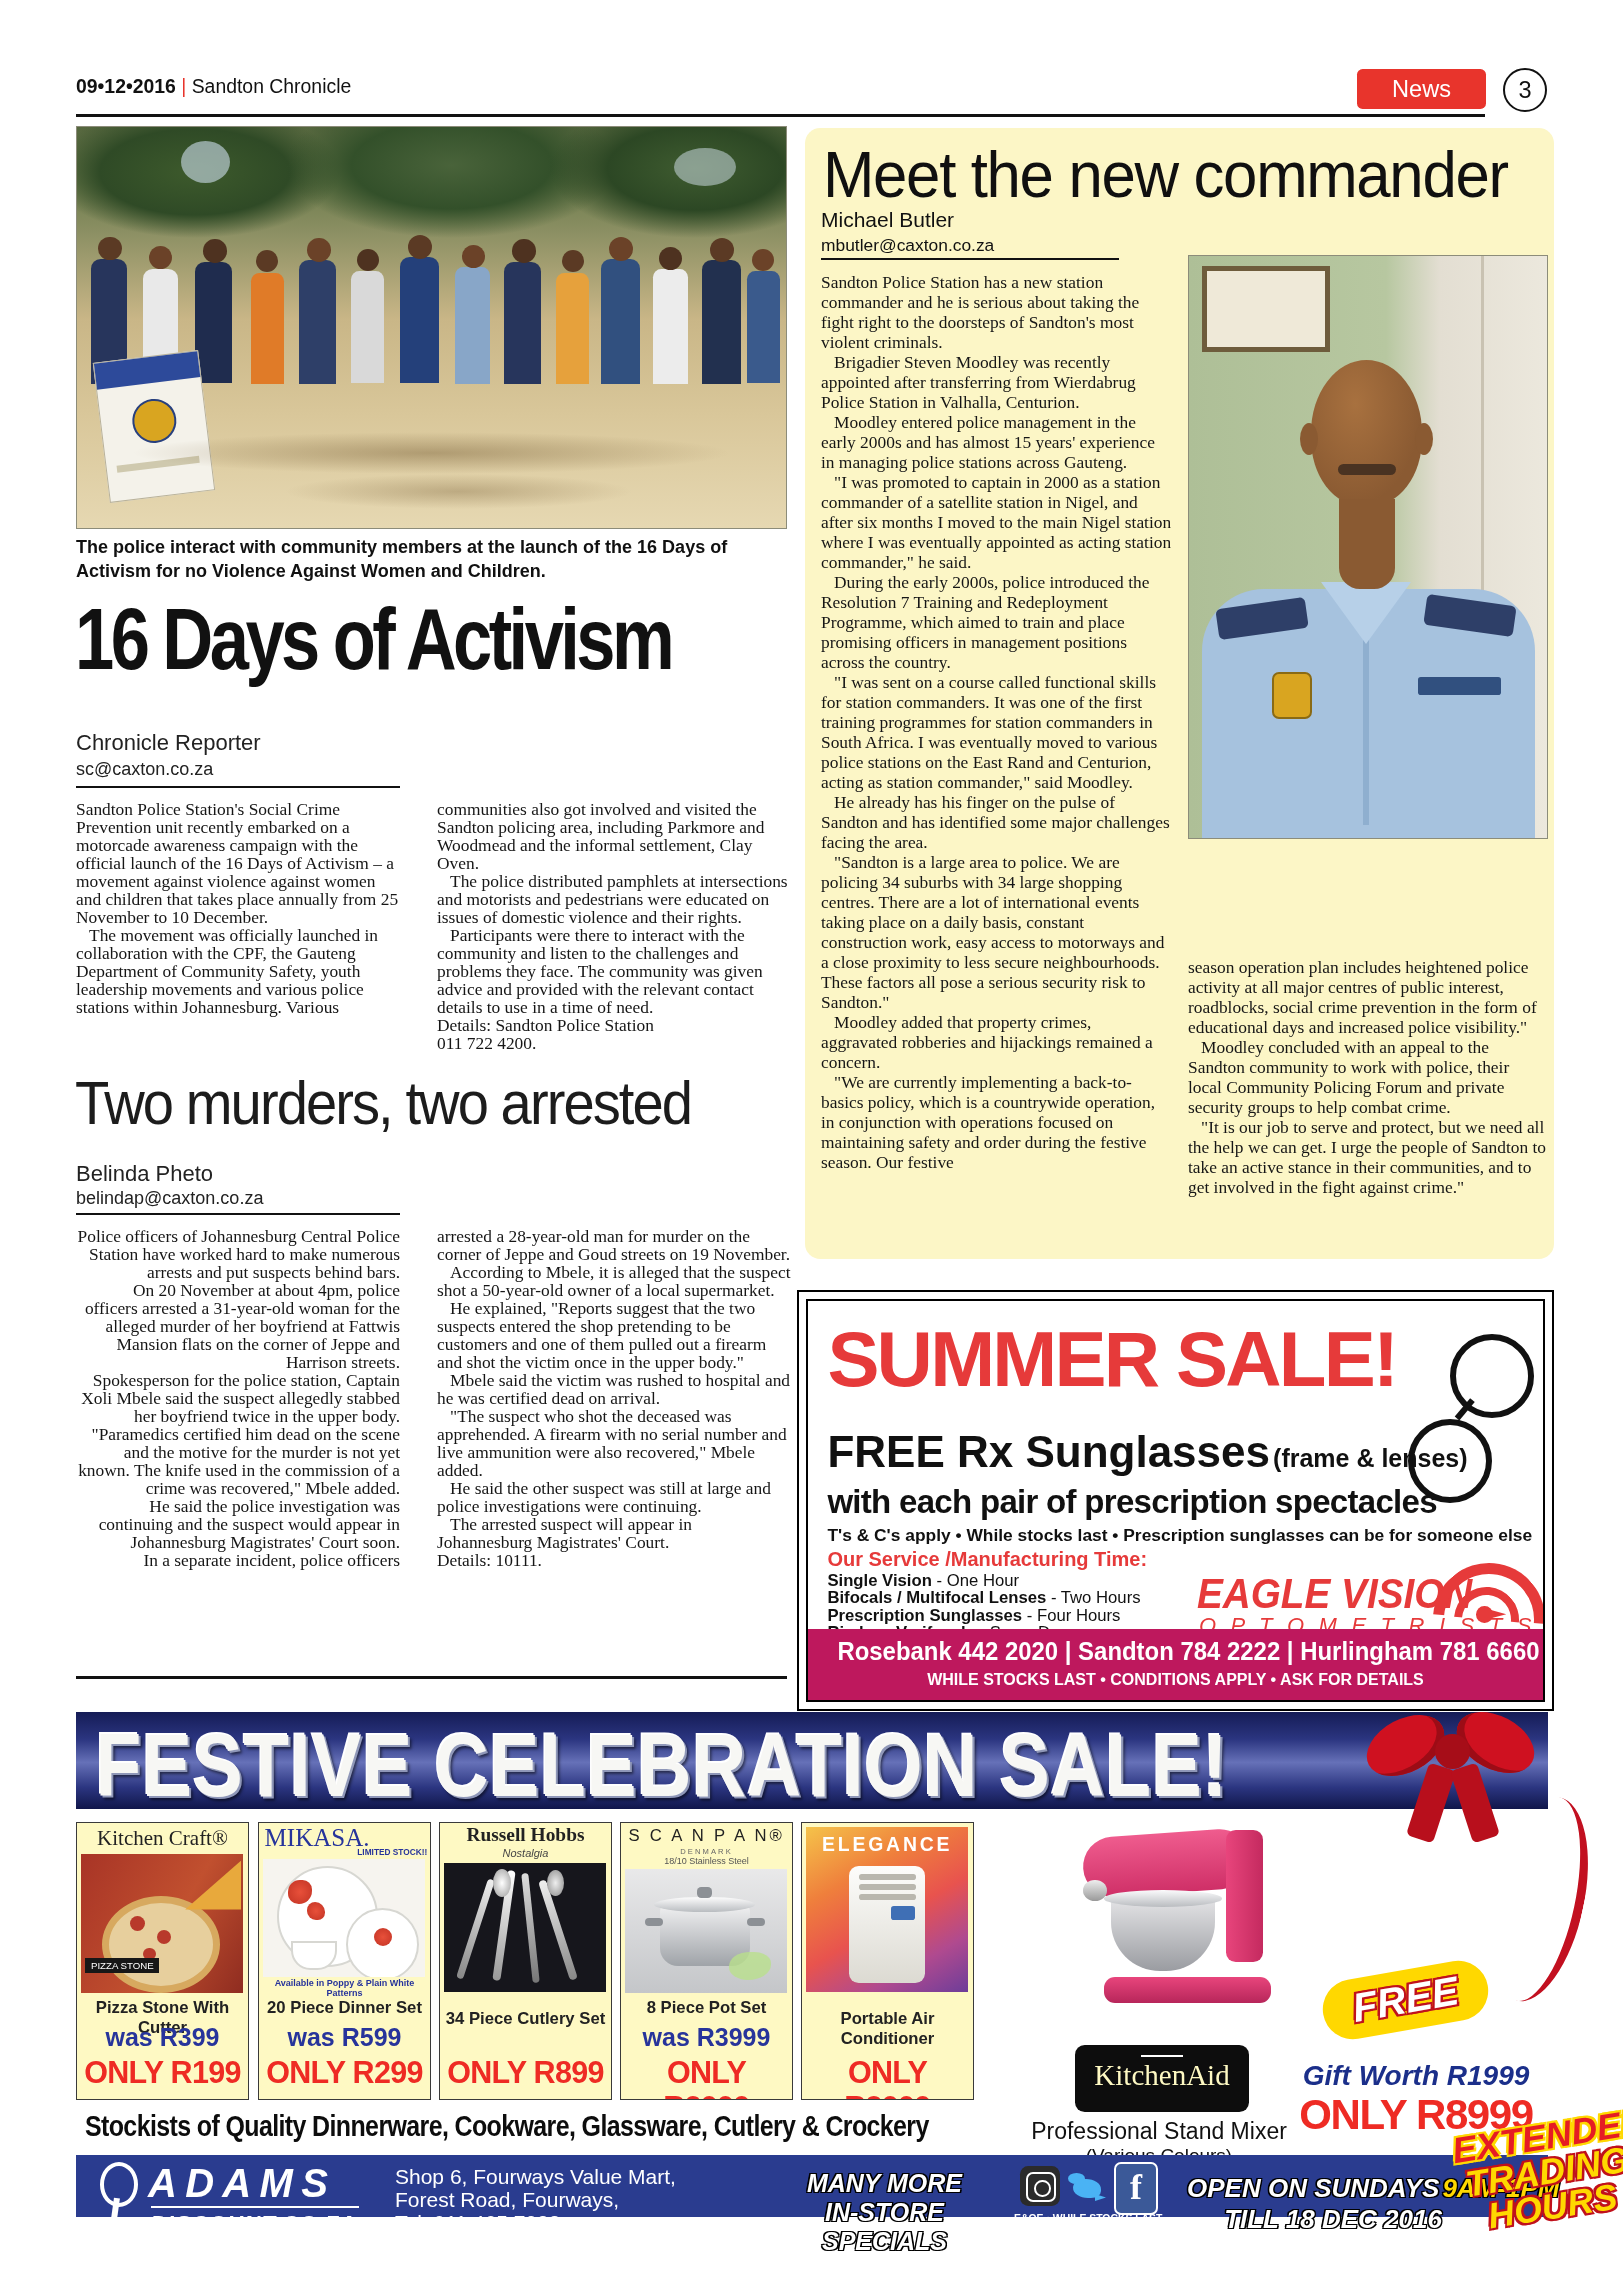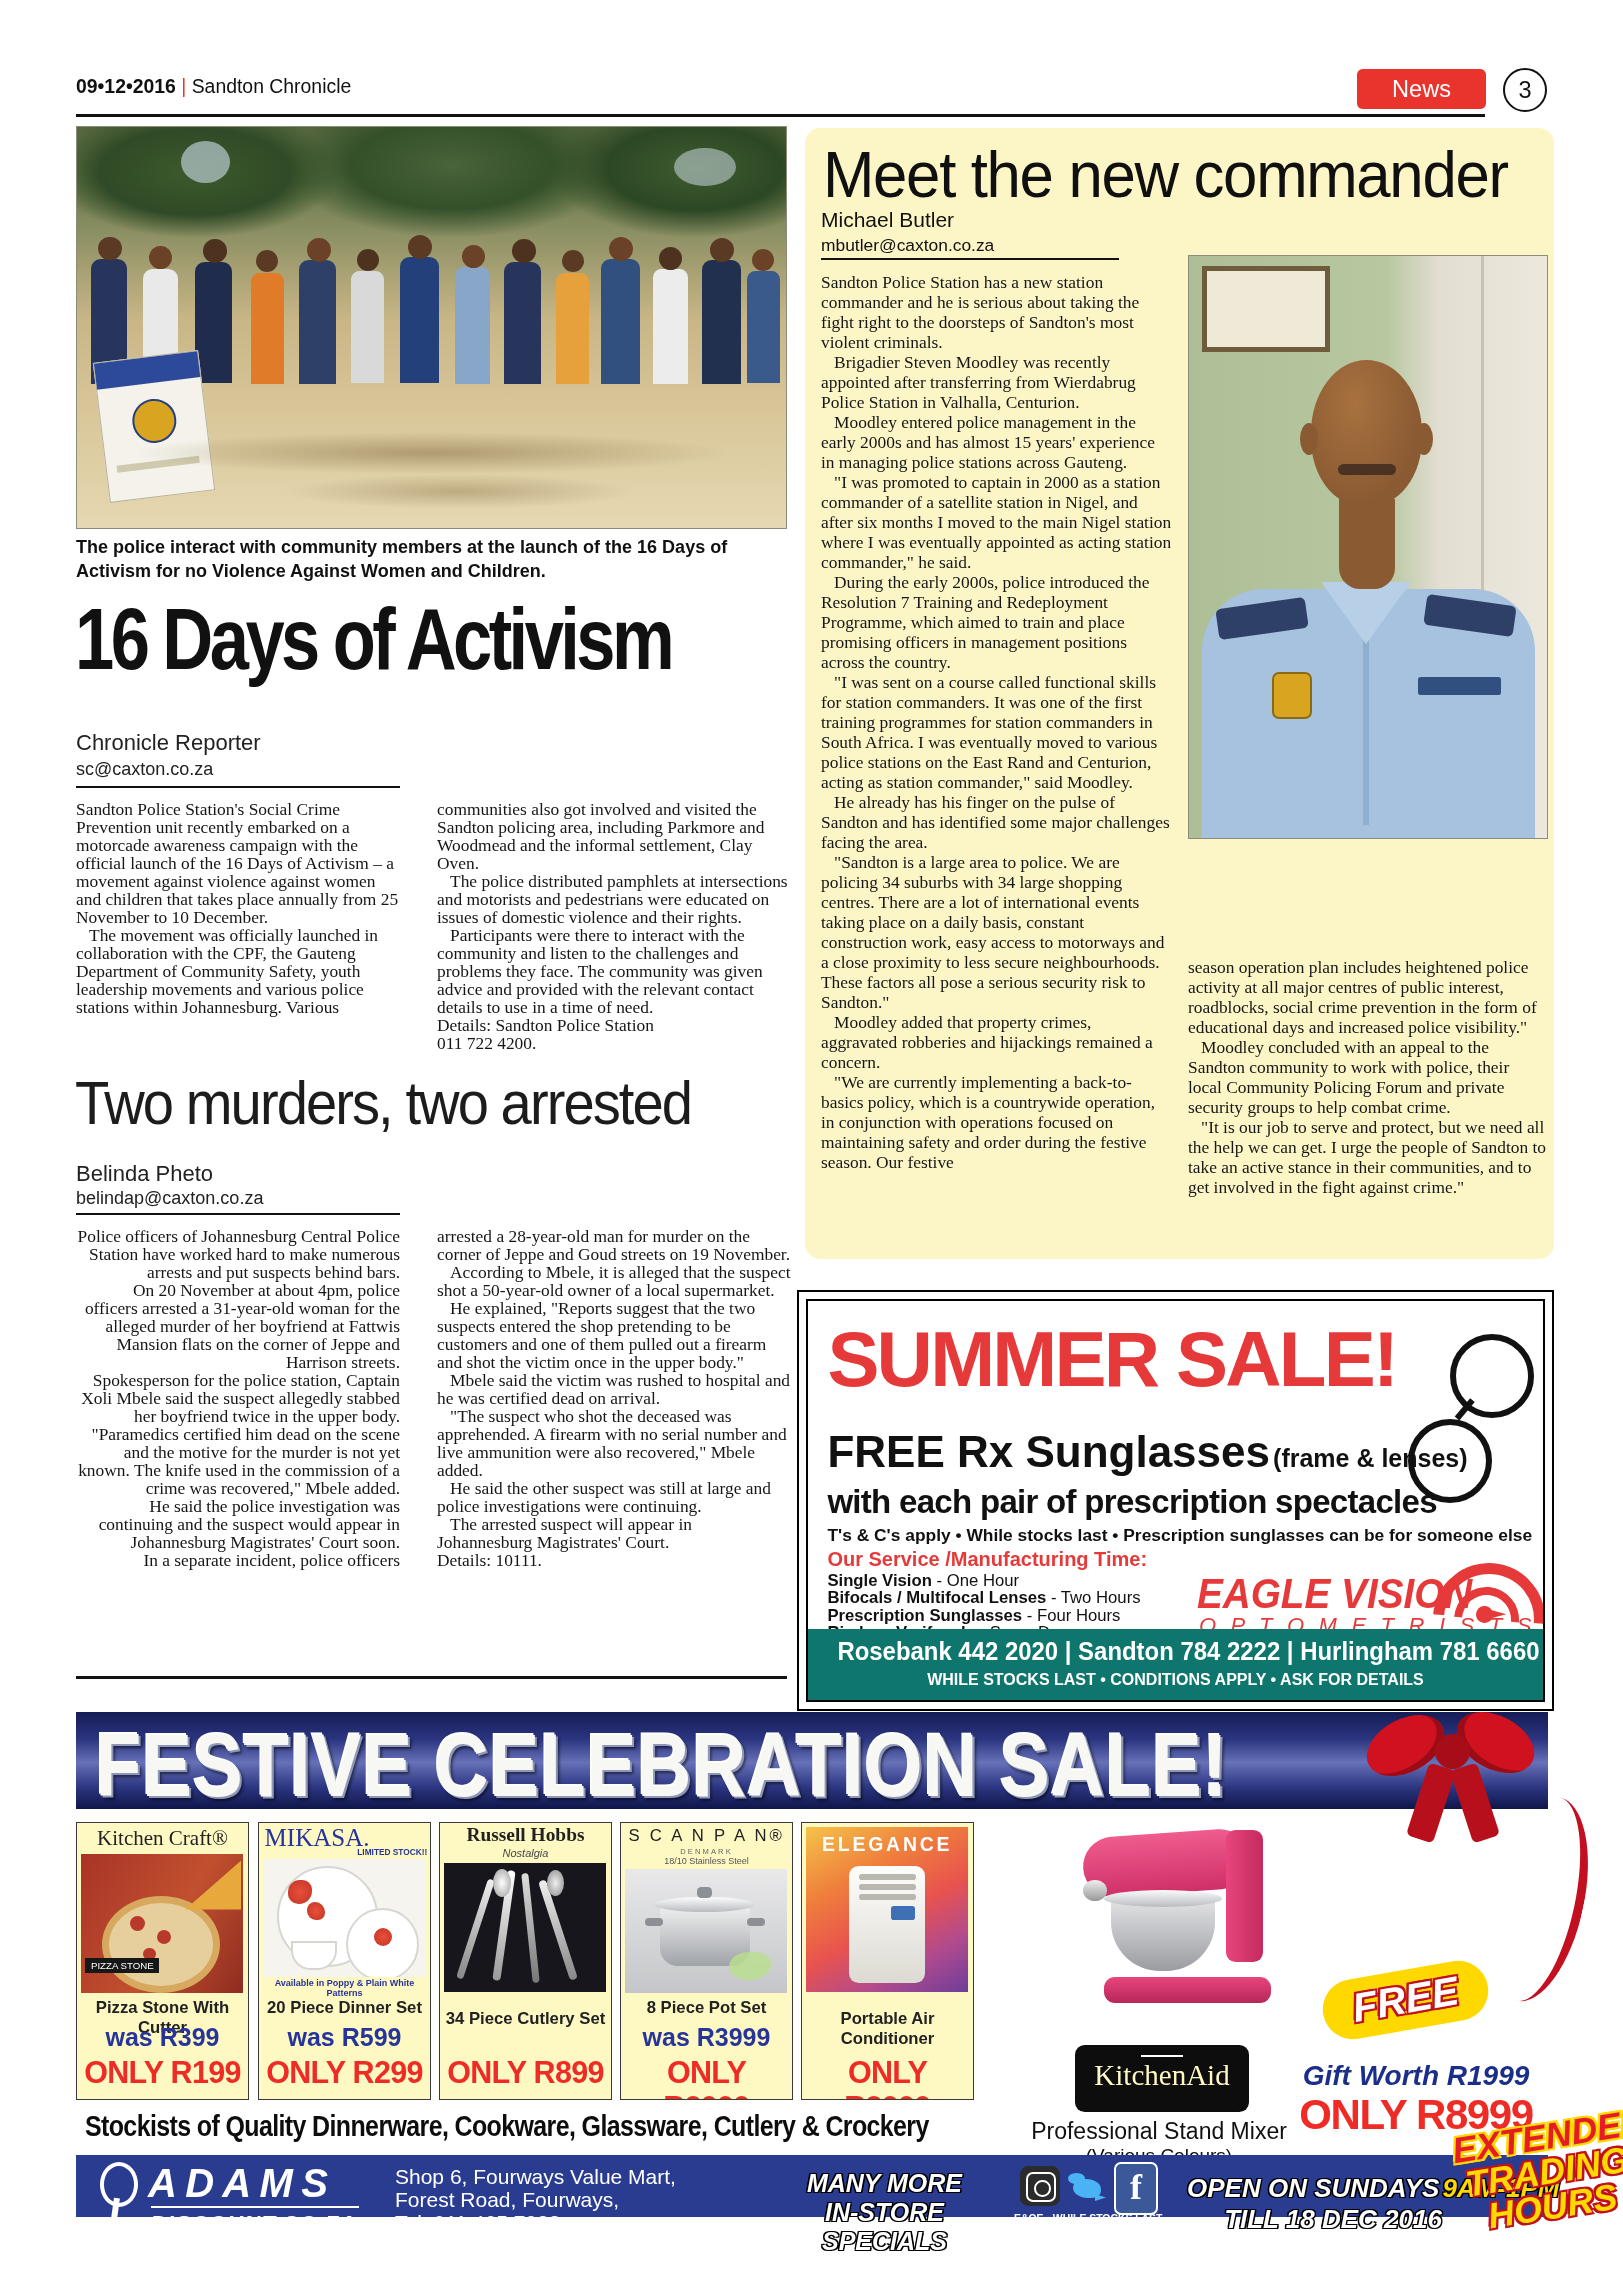--- a/index.html
+++ b/index.html
@@ -189,21 +189,21 @@
         <div class="svcLine"><b>Rimless Varifocals</b><span> - Same Day</span></div>
       </div>
       <div class="abs" style="left:389px;top:268px;font-size:43px;font-weight:bold;font-style:italic;color:#e63a3a;transform:scaleX(0.9);transform-origin:left top;white-space:nowrap;">EAGLE VISION</div>
       <div class="abs" style="left:391px;top:312px;font-size:22px;font-style:italic;color:#e63a3a;letter-spacing:4.2px;white-space:nowrap;">O P T O M E T R I S T S</div>
       <div class="abs" style="left:625px;top:262px;width:104px;height:72px;">
         <div class="abs" style="left:0;top:0;width:90px;height:90px;border:11px solid transparent;border-top-color:#e63a3a;border-right-color:#e63a3a;border-radius:50%;transform:rotate(-40deg);"></div>
         <div class="abs" style="left:21px;top:23.6px;width:49px;height:49px;border:8.3px solid transparent;border-top-color:#e63a3a;border-right-color:#e63a3a;border-radius:50%;transform:rotate(-40deg);"></div>
         <div class="abs" style="left:43px;top:43px;width:16.7px;height:16.7px;background:#e63a3a;border-radius:50%;"></div>
         <div class="abs" style="left:58px;top:47px;width:15.3px;height:8.3px;background:#e63a3a;clip-path:polygon(0 0,100% 50%,0 100%);"></div>
       </div>
-      <div class="abs" style="left:0;right:0;bottom:0;height:71px;background:#0f766e;color:#fff;text-align:center;">
+      <div class="abs" style="left:0;right:0;bottom:0;height:71px;background:#be185d;color:#fff;text-align:center;">
         <div style="margin-top:7px;font-size:26px;font-weight:bold;transform:scaleX(0.92);transform-origin:center;white-space:nowrap;">Rosebank 442 2020 | Sandton 784 2222 | Hurlingham 781 6660</div>
         <div style="margin-top:4.2px;font-size:16px;font-weight:bold;">WHILE STOCKS LAST  •  CONDITIONS APPLY  •  ASK FOR DETAILS</div>
       </div>
     </div>
   </div>
 
   <div class="abs" style="left:76px;top:1712px;width:1472px;height:97px;background:linear-gradient(#151c56 0%,#2b3580 28%,#6671b8 52%,#2b3580 78%,#10164a 100%);overflow:visible;">
     <div class="abs fest" style="left:19.4px;top:9.7px;">FESTIVE CELEBRATION SALE!</div>
     <div class="abs" style="left:1274px;top:-14px;width:208px;height:125px;">
       <div class="abs" style="left:14px;top:21px;width:83px;height:53px;background:#cf1120;border-radius:50%;transform:rotate(-28deg);box-shadow:inset -5.6px -5.6px 0 #9c0c16;"></div>

